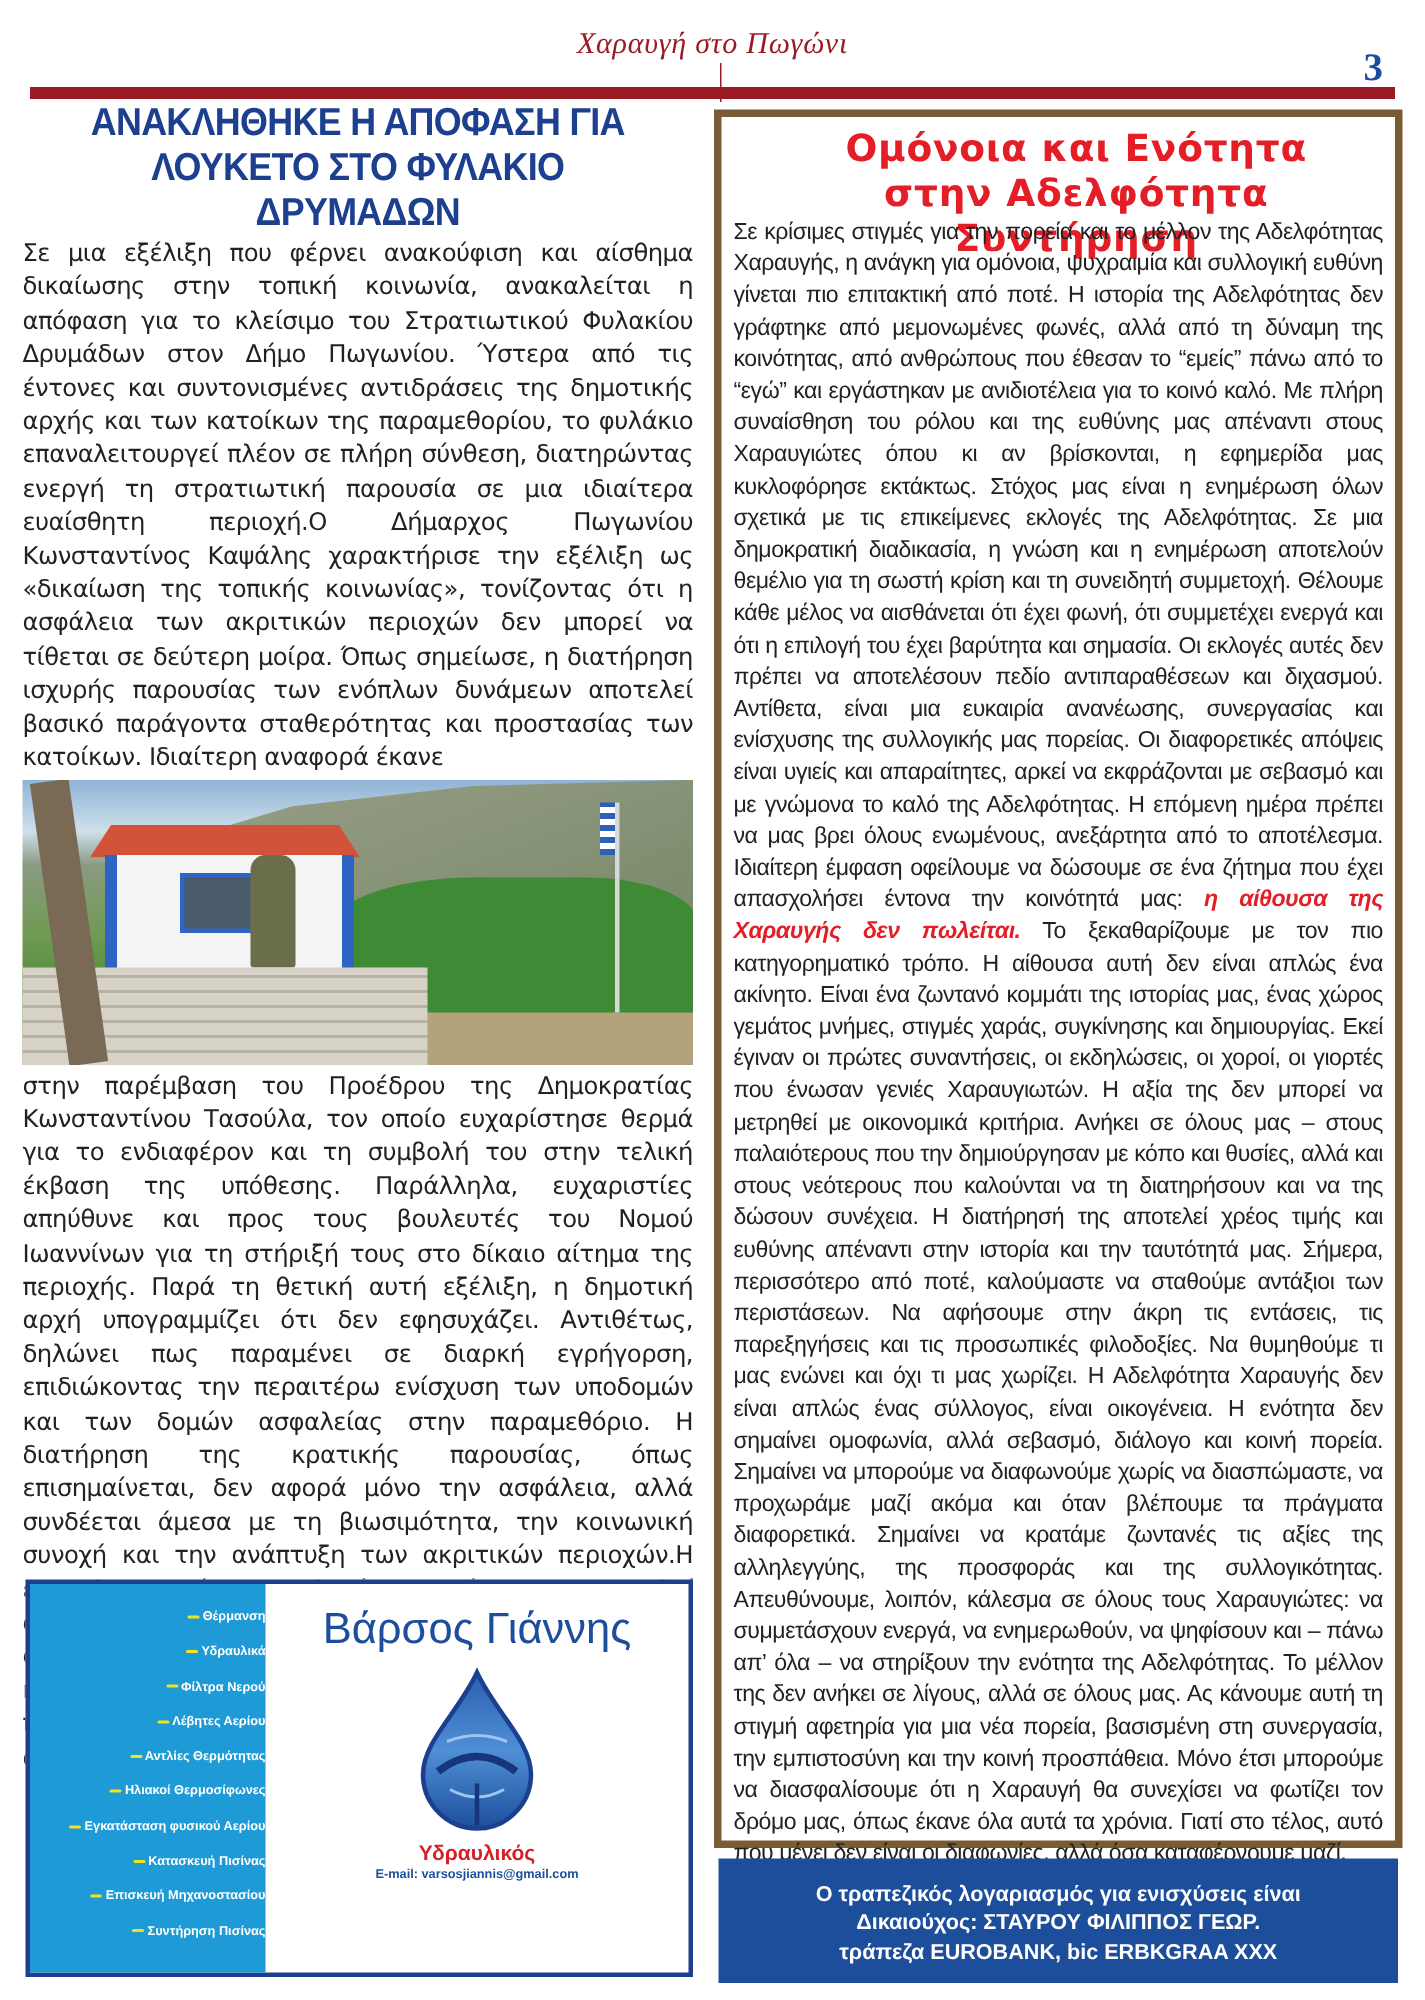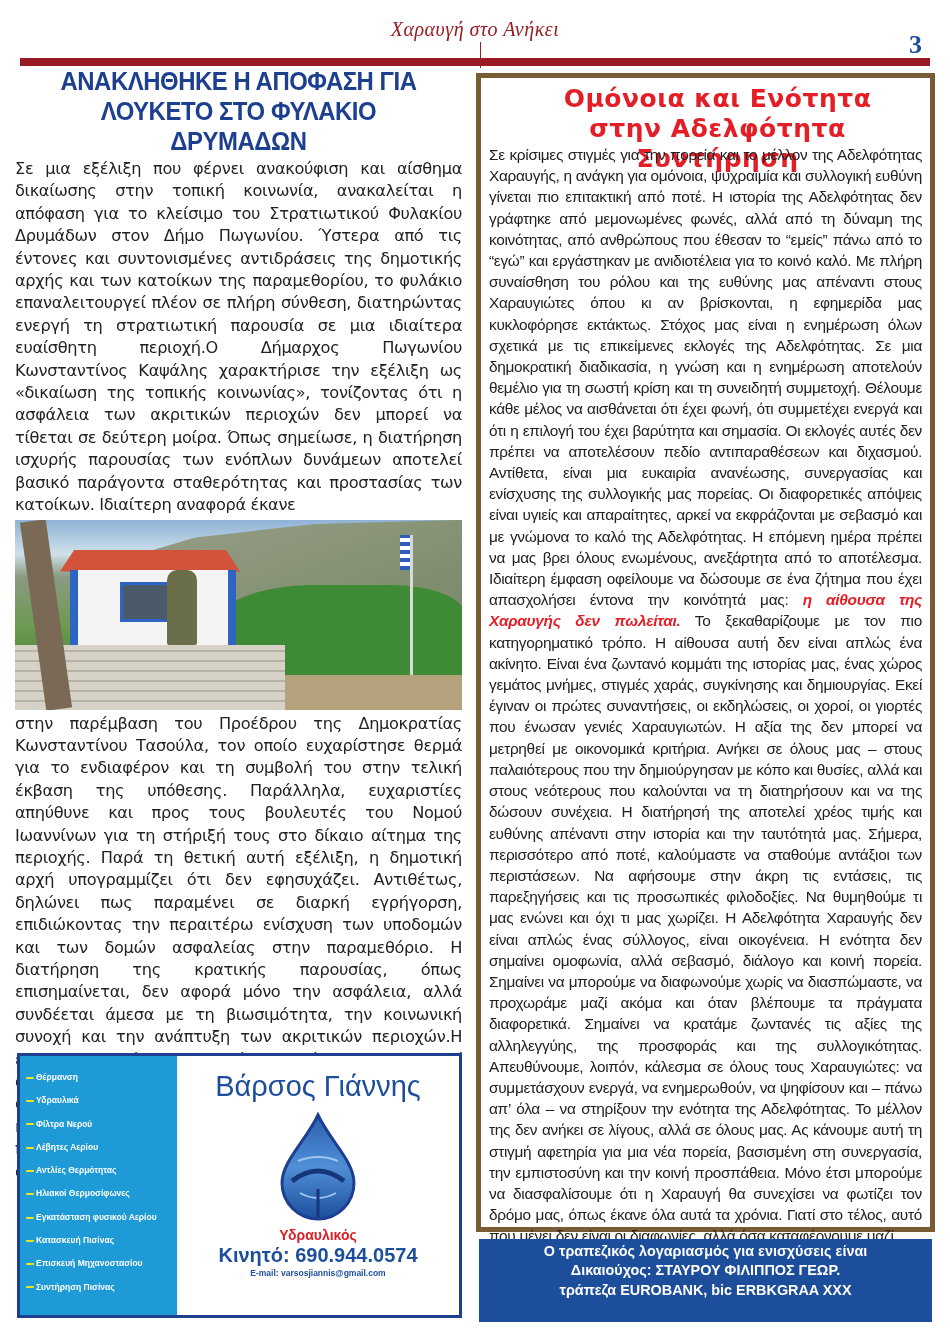--- a/index.html
+++ b/index.html
@@ -24,43 +24,43 @@
   .photo .soldier { position:absolute; left:152px; top:50px; width:30px; height:75px; background:#6b6e4a; border-radius:10px 10px 2px 2px; }
   .photo .wall { position:absolute; left:0; top:125px; width:270px; height:65px; background:repeating-linear-gradient(0deg,#d6d2c8 0 8px,#b8b2a4 8px 10px); }
   .photo .tree { position:absolute; left:18px; top:0; width:26px; height:190px; background:#7a6a55; transform:rotate(-8deg); }
   .photo .pole { position:absolute; left:395px; top:15px; width:3px; height:140px; background:#d8d8d8; }
   .photo .flag { position:absolute; left:385px; top:15px; width:10px; height:35px; background:repeating-linear-gradient(0deg,#2b5fb8 0 4px,#fff 4px 8px); }
   .photo .ground { position:absolute; left:250px; top:155px; width:200px; height:35px; background:#b3a27c; }
 
   
   .ad { position:absolute; left:17px; top:1053px; width:445px; height:265px; border:3px solid #1d3f8f; background:#fff; box-sizing:border-box; }
   .ad-left { position:absolute; left:0; top:0; width:157px; height:100%; background:#1e9ad6; }
-  .ad-services { list-style:none; margin:0; padding:10px 0 0 6px; }
+  .ad-services { list-style:none; margin:0; padding:10px 0 0 6px;text-align:right; }
   .ad-services li { color:#fff; font-weight:bold; font-size:8.5px; height:23.3px; line-height:23.3px; white-space:nowrap; font-family:"Liberation Sans", sans-serif; }
   .ad-services .bullet { display:inline-block; width:8px; height:2px; background:#f2e31b; margin-right:2px; vertical-align:middle; border-radius:1px; }
   .ad-right { position:absolute; left:157px; top:0; right:0; bottom:0; text-align:center; }
   .ad-name { font-size:29px; color:#1d4e9c; margin-top:14px; font-family:"Liberation Sans", sans-serif; }
   .ad-drop { width:80px; height:110px; margin:8px auto 0 auto; position:relative; }
   .ad-role { color:#d61f26; font-weight:bold; font-size:14px; margin-top:6px; }
   .ad-phone { color:#1d4e9c; font-weight:bold; font-size:20px; margin-top:1px; }
   .ad-email { color:#1d4e9c; font-weight:bold; font-size:8.5px; margin-top:1px; }
 
   
   .right-box { position:absolute; left:476px; top:73px; width:459px; height:1159px; border:5px solid #7a5c34; box-sizing:border-box; background:#fff;padding-left:24px; }
   .right-headline { font-family:"DejaVu Sans", sans-serif; font-weight:bold; font-size:25px; line-height:30px; color:#e41e26; text-align:center; margin:6px 0 0 0; letter-spacing:0.5px; }
   .right-body { position:absolute; left:8px; top:66px; width:433px; font-size:15.4px; line-height:21.2px; letter-spacing:-0.3px; font-family:"Liberation Sans", sans-serif; }
   .highlight { color:#e41e26; font-weight:bold; font-style:italic; }
 
-  .bank { position:absolute; left:479px; top:1239px; width:453px; height:83px; background:#1d4e9c; color:#fff; text-align:center; font-weight:bold; font-size:14.4px; line-height:19.3px; padding-top:3px; box-sizing:border-box; font-family:"Liberation Sans", sans-serif; }
+  .bank { position:absolute; left:479px; top:1239px; width:453px; height:83px; background:#1d4e9c; color:#fff; text-align:center; font-weight:bold; font-size:14.4px; line-height:19.3px; padding-top:15px; box-sizing:border-box; font-family:"Liberation Sans", sans-serif; }
 </style>
 </head>
 <body>
 
 <div class="masthead">
-  <div class="masthead-title">Χαραυγή στο Ανήκει</div>
+  <div class="masthead-title">Χαραυγή στο Πωγώνι</div>
   <div class="page-number">3</div>
   <div class="rule-tick"></div>
   <div class="rule"></div>
 </div>
 
 <div class="left-col">
   <h1 class="left-headline">
     <span>ΑΝΑΚΛΗΘΗΚΕ Η ΑΠΟΦΑΣΗ ΓΙΑ</span><br>
     <span>ΛΟΥΚΕΤΟ ΣΤΟ ΦΥΛΑΚΙΟ ΔΡΥΜΑΔΩΝ</span>
   </h1>
@@ -108,21 +108,20 @@
           </linearGradient>
         </defs>
         <path d="M40 4 C52 30 76 50 76 72 A36 36 0 0 1 4 72 C4 50 28 30 40 4 Z" fill="url(#dropg)" stroke="#1d3f8f" stroke-width="3"></path>
         <path d="M14 70 Q40 50 66 70" fill="none" stroke="#16357a" stroke-width="5"></path>
         <path d="M20 50 Q40 42 60 50" fill="none" stroke="#9fc4ee" stroke-width="2"></path>
         <path d="M22 82 Q40 92 58 82" fill="none" stroke="#9fc4ee" stroke-width="2"></path>
         <line x1="40" y1="78" x2="40" y2="106" stroke="#16357a" stroke-width="3"></line>
       </svg>
     </div>
     <div class="ad-role">Υδραυλικός</div>
-    <div class="ad-phone">Κινητό: 690.944.0574</div>
     <div class="ad-email">E-mail: varsosjiannis@gmail.com</div>
   </div>
 </div>
 
 <div class="right-box">
   <h2 class="right-headline">
     <span>Ομόνοια και Ενότητα</span><br>
     <span>στην Αδελφότητα Συντήρηση</span>
   </h2>
   <p class="body-text right-body"><span>Σε κρίσιμες στιγμές για την πορεία και το μέλλον της Αδελφότητας Χαραυγής, η ανάγκη για ομόνοια, ψυχραιμία και συλλογική ευθύνη γίνεται πιο επιτακτική από ποτέ. Η ιστορία της Αδελφότητας δεν γράφτηκε από μεμονωμένες φωνές, αλλά από τη δύναμη της κοινότητας, από ανθρώπους που έθεσαν το “εμείς” πάνω από το “εγώ” και εργάστηκαν με ανιδιοτέλεια για το κοινό καλό. Με πλήρη συναίσθηση του ρόλου και της ευθύνης μας απέναντι στους Χαραυγιώτες όπου κι αν βρίσκονται, η εφημερίδα μας κυκλοφόρησε εκτάκτως. Στόχος μας είναι η ενημέρωση όλων σχετικά με τις επικείμενες εκλογές της Αδελφότητας. Σε μια δημοκρατική διαδικασία, η γνώση και η ενημέρωση αποτελούν θεμέλιο για τη σωστή κρίση και τη συνειδητή συμμετοχή. Θέλουμε κάθε μέλος να αισθάνεται ότι έχει φωνή, ότι συμμετέχει ενεργά και ότι η επιλογή του έχει βαρύτητα και σημασία. Οι εκλογές αυτές δεν πρέπει να αποτελέσουν πεδίο αντιπαραθέσεων και διχασμού.  Αντίθετα, είναι μια ευκαιρία ανανέωσης, συνεργασίας και ενίσχυσης της συλλογικής μας πορείας. Οι διαφορετικές απόψεις είναι υγιείς και απαραίτητες, αρκεί να εκφράζονται με σεβασμό και με γνώμονα το καλό της Αδελφότητας. Η επόμενη ημέρα πρέπει να μας βρει όλους ενωμένους, ανεξάρτητα από το αποτέλεσμα. Ιδιαίτερη έμφαση οφείλουμε να δώσουμε σε ένα ζήτημα που έχει απασχολήσει έντονα την κοινότητά μας: </span><span class="highlight">η αίθουσα της Χαραυγής δεν πωλείται.</span><span> Το ξεκαθαρίζουμε με τον πιο κατηγορηματικό τρόπο. Η αίθουσα αυτή δεν είναι απλώς ένα ακίνητο. Είναι ένα ζωντανό κομμάτι της ιστορίας μας, ένας χώρος γεμάτος μνήμες, στιγμές χαράς, συγκίνησης και δημιουργίας. Εκεί έγιναν οι πρώτες συναντήσεις, οι εκδηλώσεις, οι χοροί, οι γιορτές που ένωσαν γενιές Χαραυγιωτών. Η αξία της δεν μπορεί να μετρηθεί με οικονομικά κριτήρια. Ανήκει σε όλους μας – στους παλαιότερους που την δημιούργησαν με κόπο και θυσίες, αλλά και στους νεότερους που καλούνται να τη διατηρήσουν και να της δώσουν συνέχεια. Η διατήρησή της αποτελεί χρέος τιμής και ευθύνης απέναντι στην ιστορία και την ταυτότητά μας. Σήμερα, περισσότερο από ποτέ, καλούμαστε να σταθούμε αντάξιοι των περιστάσεων. Να αφήσουμε στην άκρη τις εντάσεις, τις παρεξηγήσεις και τις προσωπικές φιλοδοξίες. Να θυμηθούμε τι μας ενώνει και όχι τι μας χωρίζει. Η Αδελφότητα Χαραυγής δεν είναι απλώς ένας σύλλογος, είναι οικογένεια. Η ενότητα δεν σημαίνει ομοφωνία, αλλά σεβασμό, διάλογο και κοινή πορεία. Σημαίνει να μπορούμε να διαφωνούμε χωρίς να διασπώμαστε, να προχωράμε μαζί ακόμα και όταν βλέπουμε τα πράγματα διαφορετικά. Σημαίνει να κρατάμε ζωντανές τις αξίες της αλληλεγγύης, της προσφοράς και της συλλογικότητας. Απευθύνουμε, λοιπόν, κάλεσμα σε όλους τους Χαραυγιώτες: να συμμετάσχουν ενεργά, να ενημερωθούν, να ψηφίσουν και – πάνω απ’ όλα – να στηρίξουν την ενότητα της Αδελφότητας. Το μέλλον της δεν ανήκει σε λίγους, αλλά σε όλους μας. Ας κάνουμε αυτή τη στιγμή αφετηρία για μια νέα πορεία, βασισμένη στη συνεργασία, την εμπιστοσύνη και την κοινή προσπάθεια. Μόνο έτσι μπορούμε να διασφαλίσουμε ότι η Χαραυγή θα συνεχίσει να φωτίζει τον δρόμο μας, όπως έκανε όλα αυτά τα χρόνια. Γιατί στο τέλος, αυτό που μένει δεν είναι οι διαφωνίες, αλλά όσα καταφέρνουμε μαζί.</span></p>

